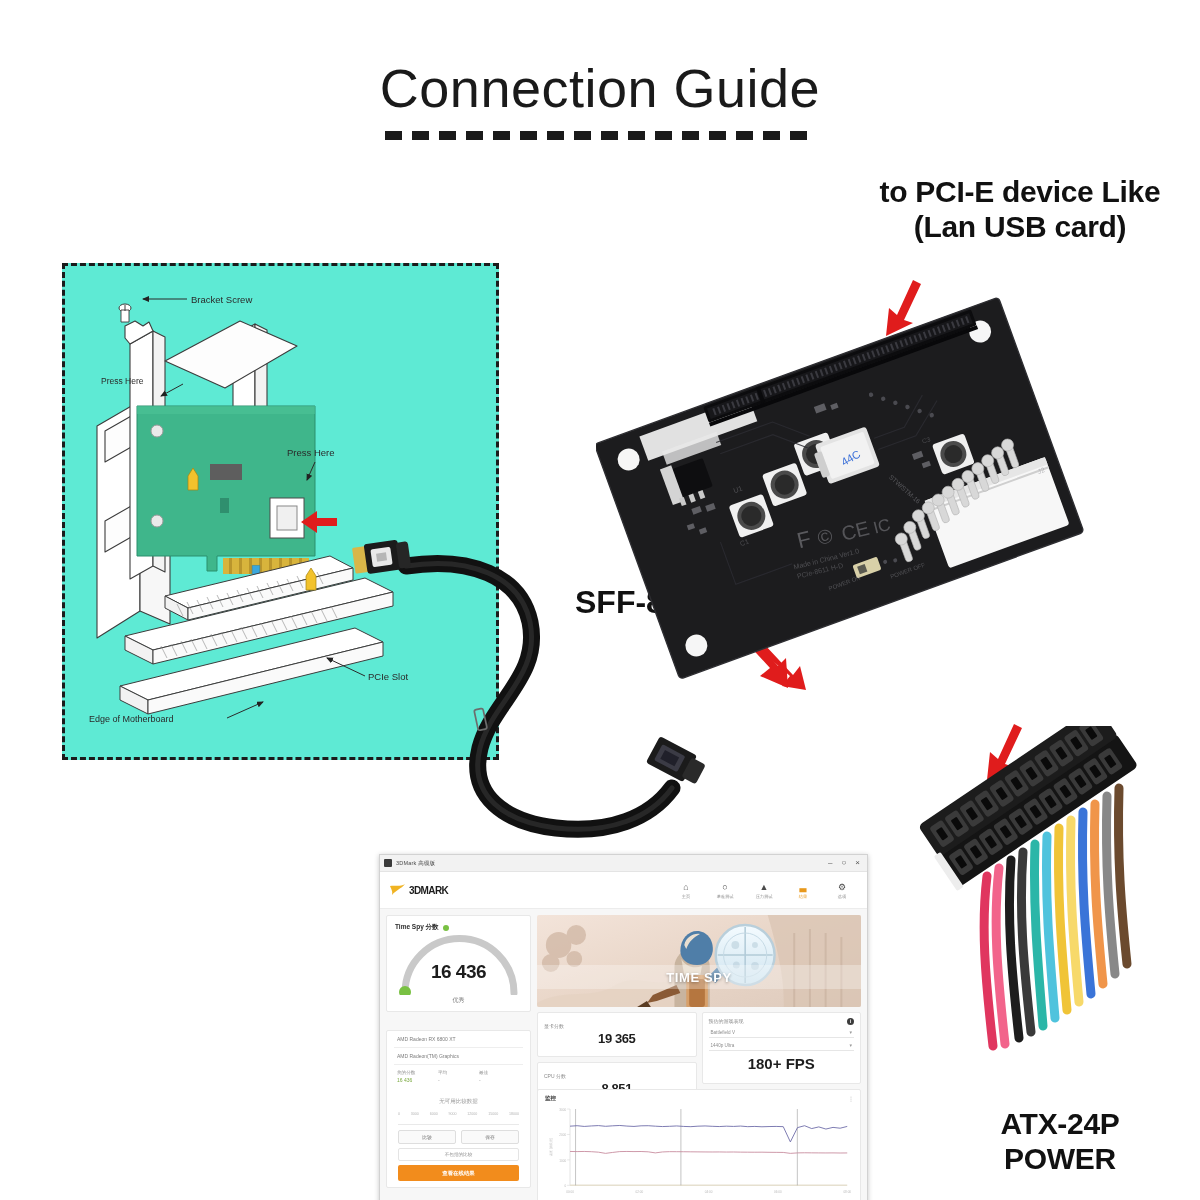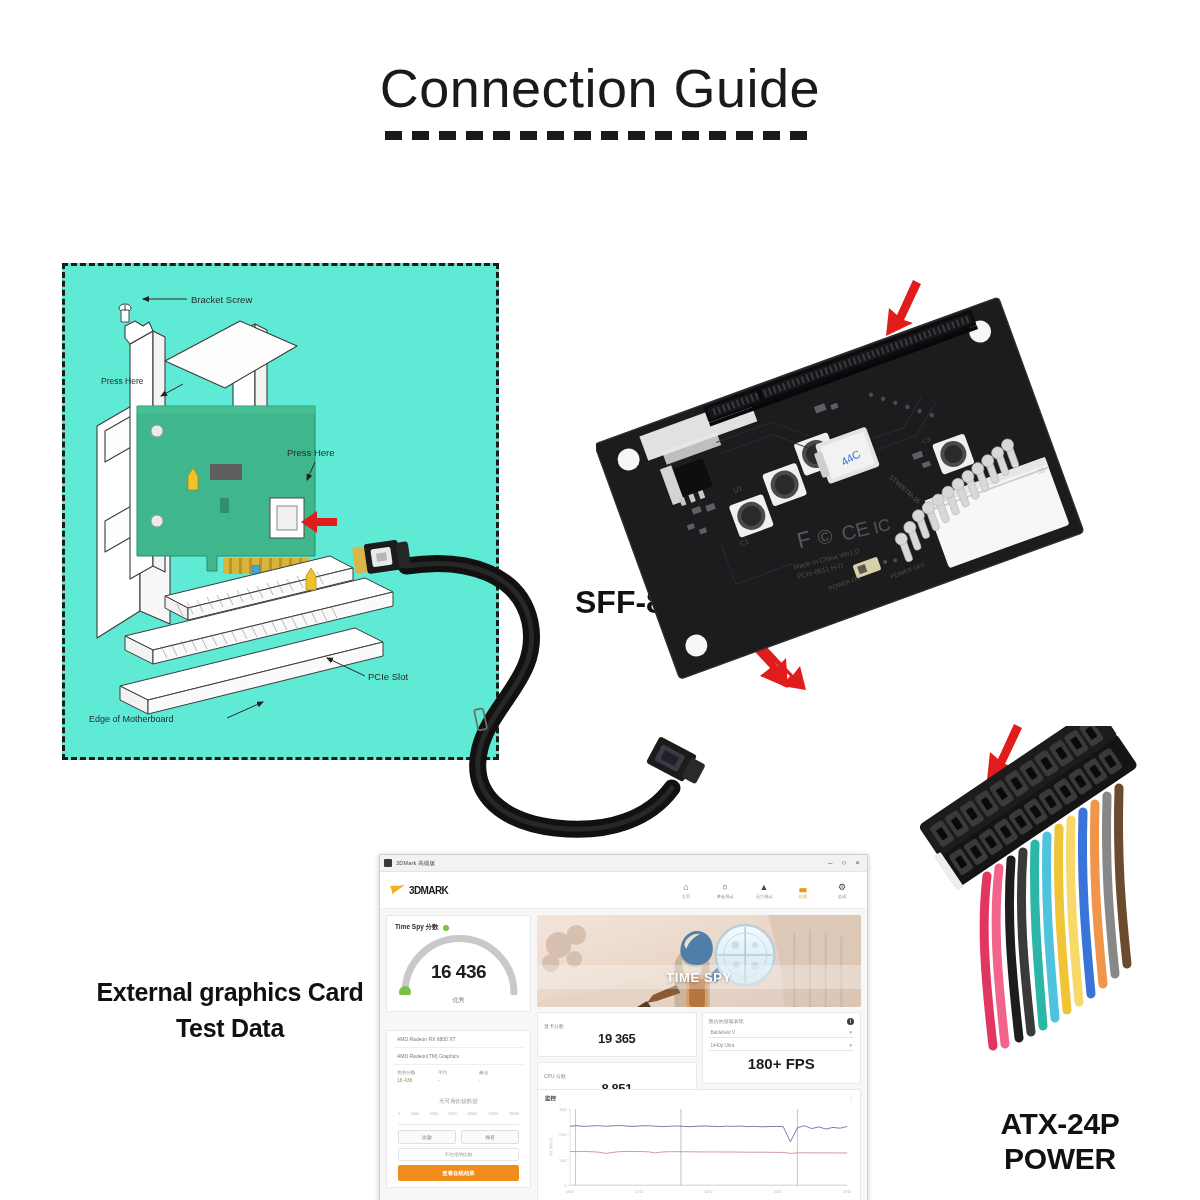--- a/index.html
+++ b/index.html
@@ -170,25 +170,26 @@
 </head>
 <body>
 
 <div class="stage">
 
   <div class="title-wrap">
     <div class="title">Connection Guide</div>
     <div class="title-rule"></div>
   </div>
 
+  <div class="callout" id="lbl-pcie">to PCI-E device
+Like
+(Lan USB card)</div>
   <div class="callout" id="lbl-sff">SFF-8611</div>
   <div class="callout" id="lbl-atx">ATX-24P
 POWER</div>
-  <div class="callout" id="lbl-ext">External graphics
-Card Test Data</div>
 
   <div class="diagram-panel">
     <svg class="diagram-svg" width="431" height="491" viewBox="0 0 431 491">
       <defs>
         <marker id="ahd" markerWidth="7" markerHeight="7" refX="6" refY="3" orient="auto">
           <path d="M0,0 L7,3 L0,6 z" fill="#222"></path>
         </marker>
       </defs>
       <g stroke="#3c3c3c" stroke-width="1.1" fill="#ffffff" stroke-linejoin="round">
 

